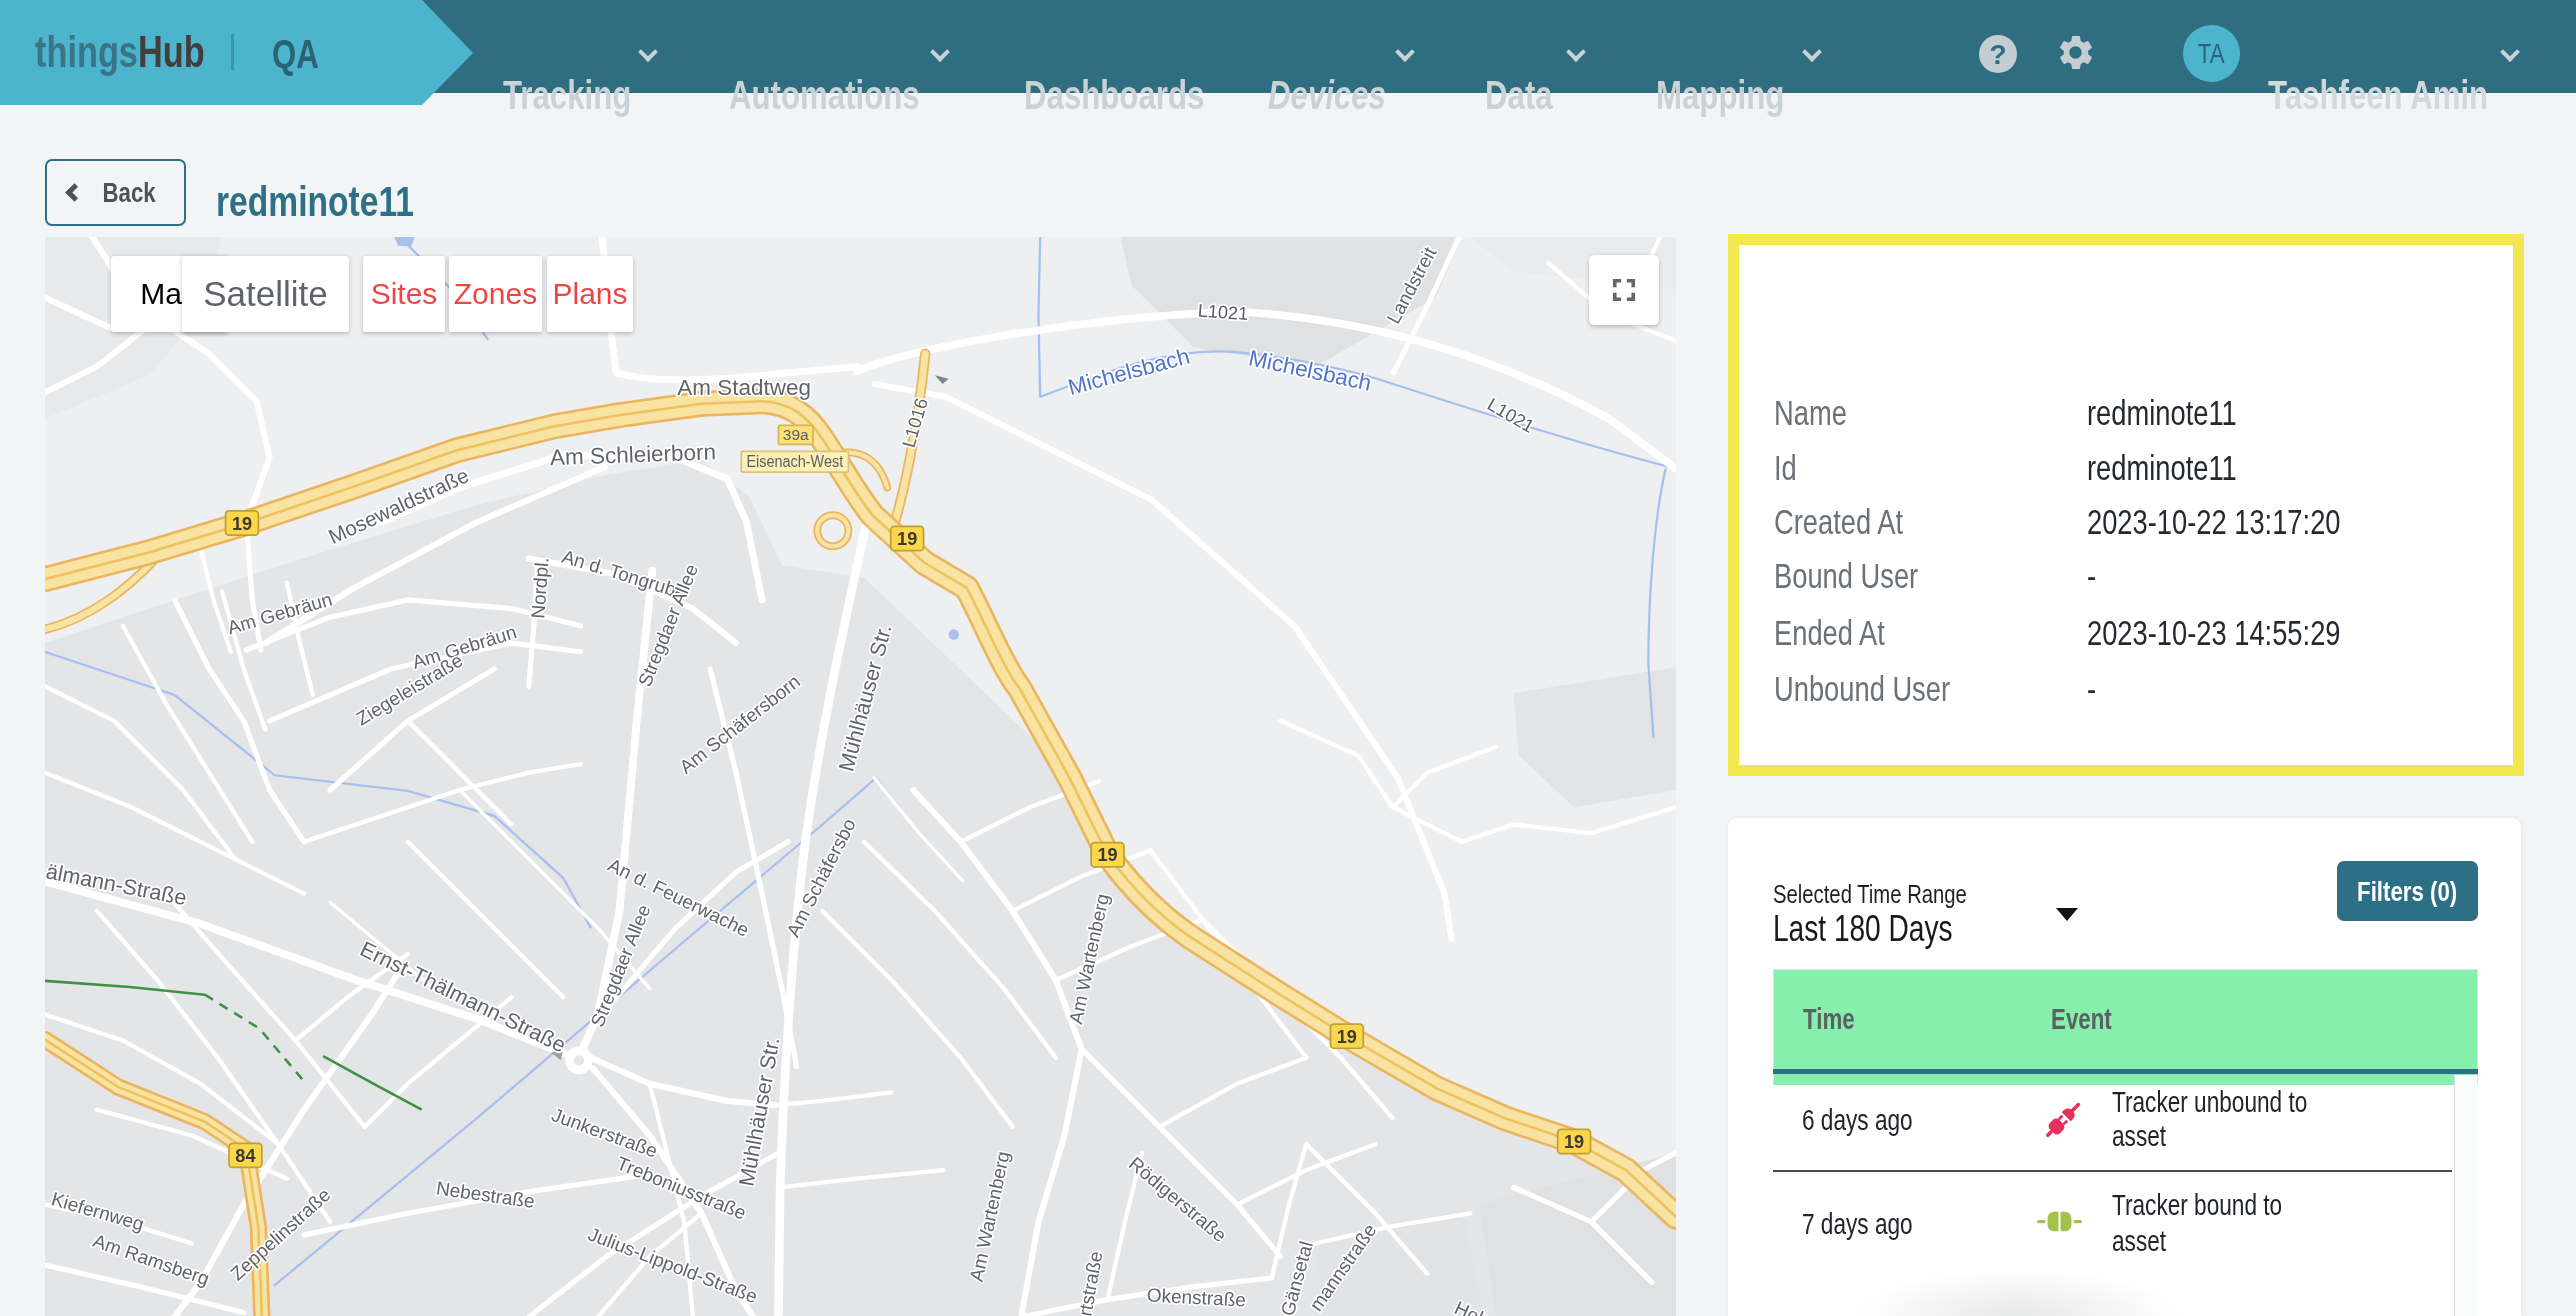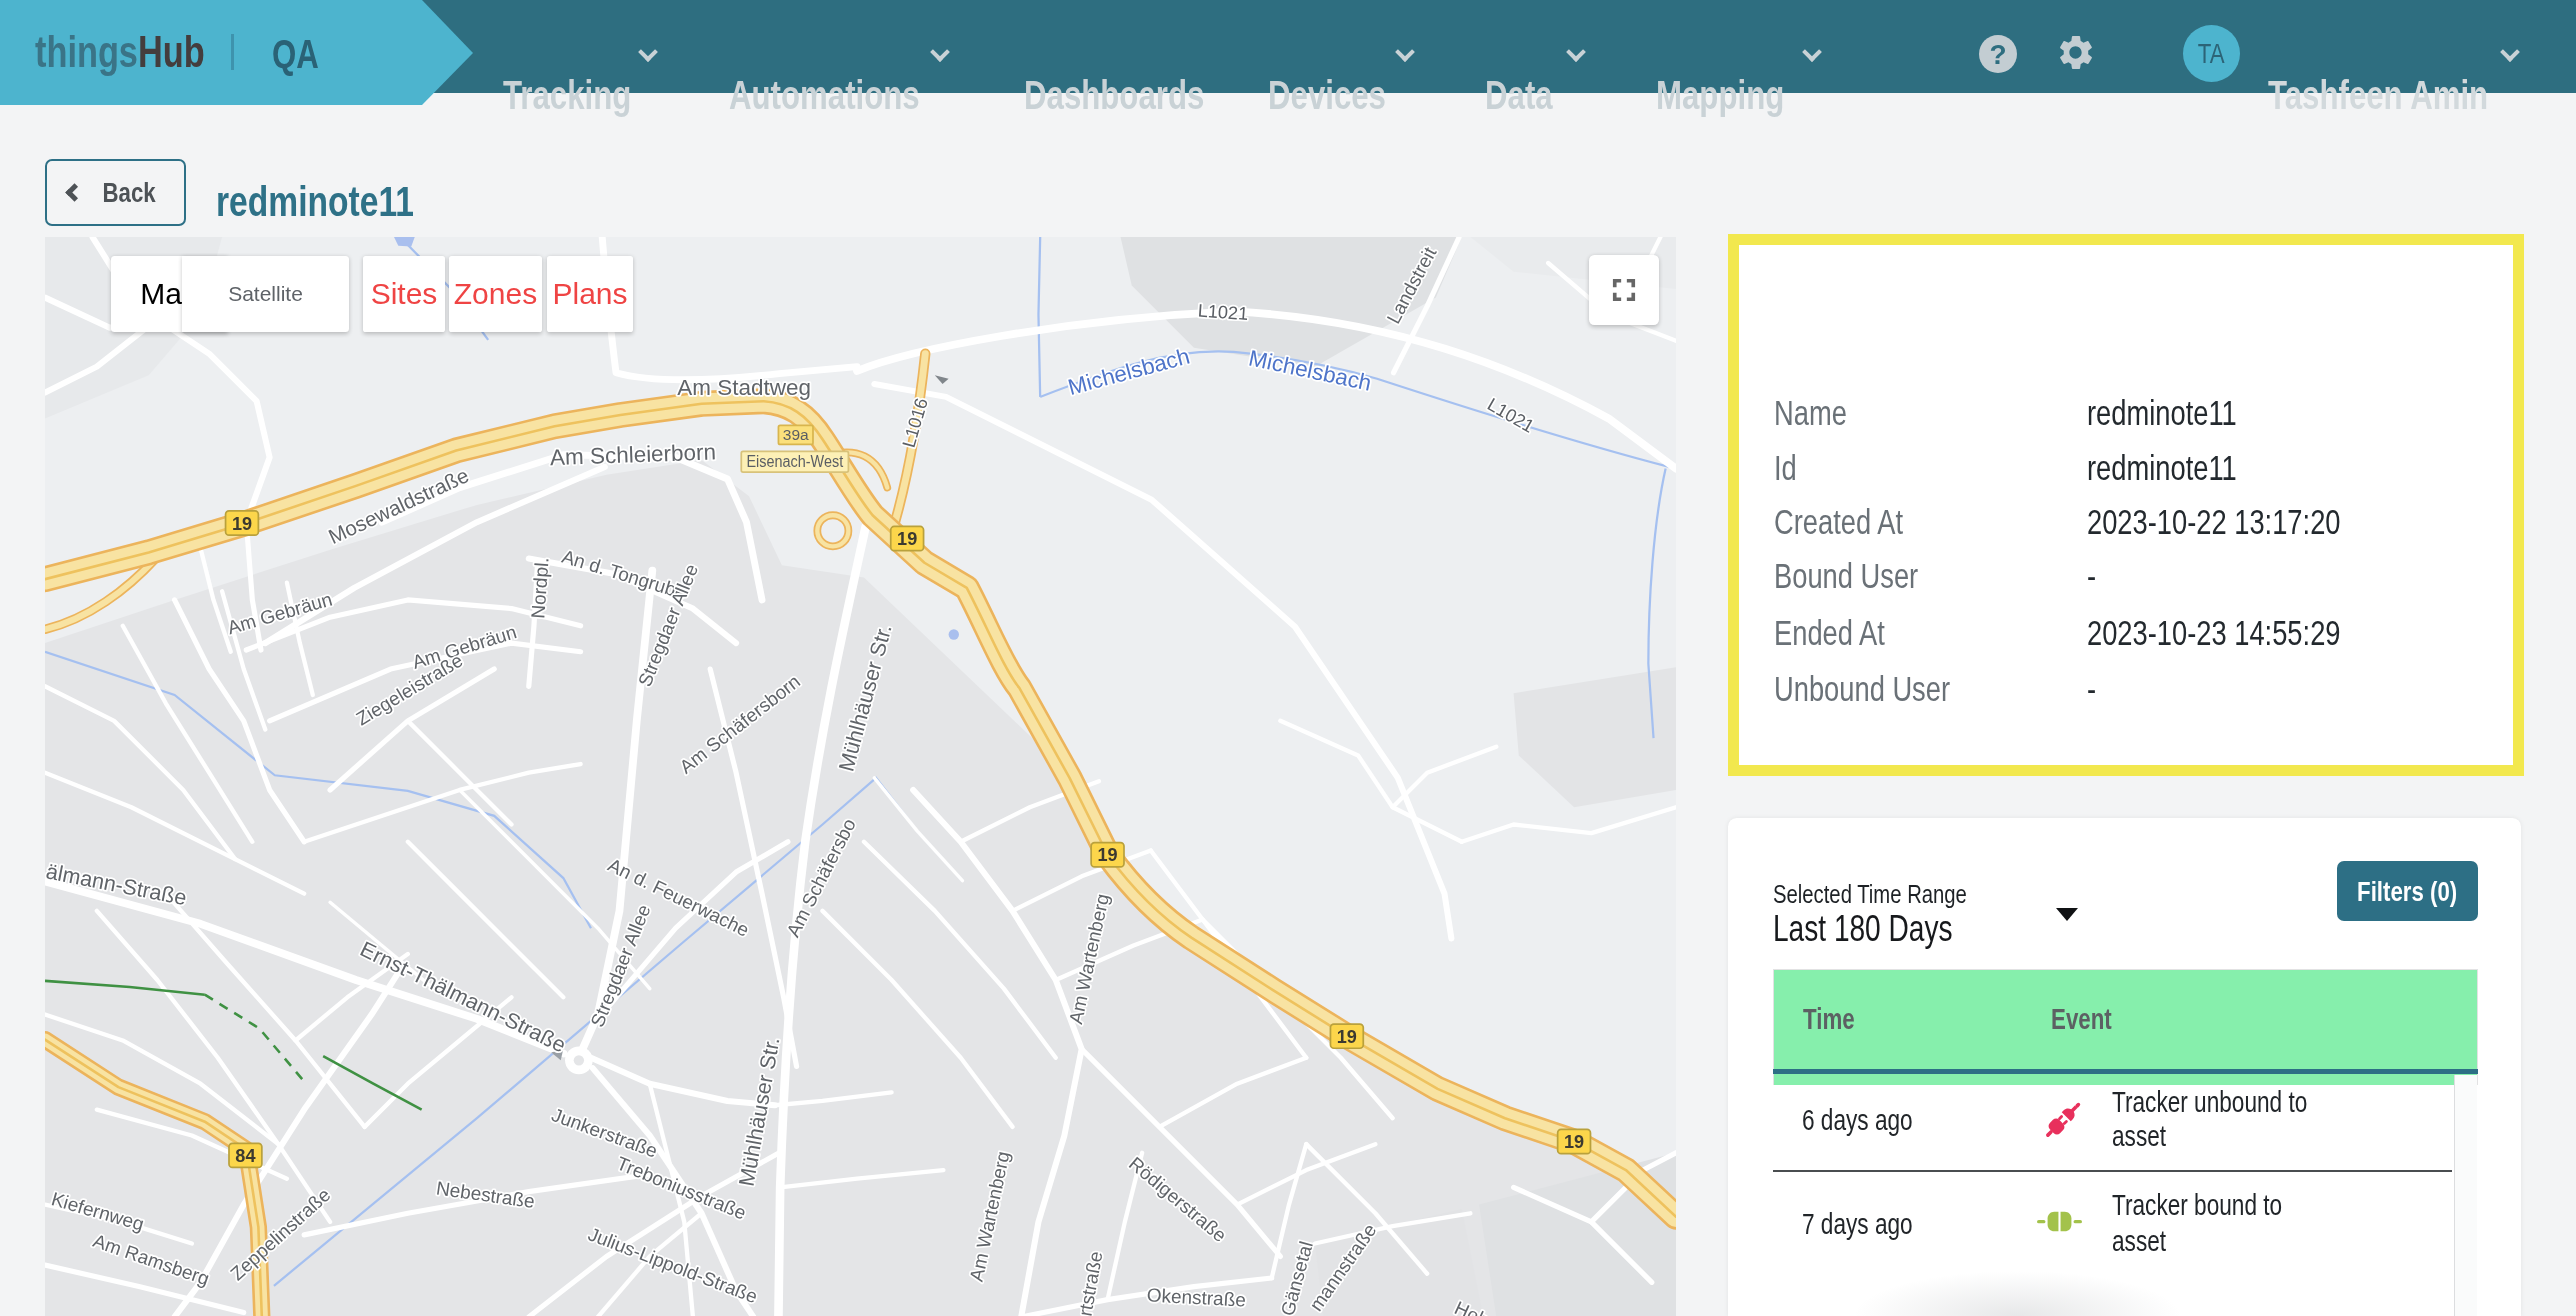--- a/index.html
+++ b/index.html
@@ -64,21 +64,21 @@
 <body>
 
 <div class="nav">
   <div class="nav-left"></div>
   <div class="logo"><span class="cx">things<b>Hub</b></span></div>
   <div class="logo-sep"></div>
   <div class="logo-qa"><span class="cx">QA</span></div>
   <div class="nav-item" style="left:503px;"><span class="cx">Tracking</span></div>
   <div class="nav-item" style="left:729px;"><span class="cx">Automations</span></div>
   <div class="nav-item" style="left:1024px;"><span class="cx">Dashboards</span></div>
-  <div class="nav-item" style="left:1268px;"><span class="cx">Devices</span></div>
+  <div class="nav-item" style="left:1268px;font-style:italic;"><span class="cx">Devices</span></div>
   <div class="nav-item" style="left:1485px;"><span class="cx">Data</span></div>
   <div class="nav-item" style="left:1656px;"><span class="cx">Mapping</span></div>
   <div class="chev" style="position:absolute;left:641px;top:45px;"></div>
   <div class="chev" style="position:absolute;left:933px;top:45px;"></div>
   <div class="chev" style="position:absolute;left:1398px;top:45px;"></div>
   <div class="chev" style="position:absolute;left:1569px;top:45px;"></div>
   <div class="chev" style="position:absolute;left:1805px;top:45px;"></div>
   <div class="icon-circ" style="left:1979px;">?</div>
   <svg style="position:absolute;left:2055px;top:32px;" width="41" height="41" viewBox="0 0 24 24">
     <path fill="#c3cdd2" d="M19.4 13c.04-.32.06-.66.06-1s-.02-.68-.07-1l2.03-1.58c.18-.14.23-.41.11-.61l-1.92-3.32c-.12-.21-.37-.29-.59-.21l-2.39.96c-.5-.38-1.03-.7-1.62-.94L14.7 2.8c-.04-.24-.24-.41-.48-.41h-3.84c-.24 0-.43.17-.47.41l-.36 2.54c-.59.24-1.13.57-1.62.94l-2.39-.96c-.22-.09-.47 0-.59.21L3.03 8.85c-.12.21-.08.47.11.61L5.17 11c-.05.32-.08.67-.08 1s.03.68.07 1l-2.03 1.58c-.18.14-.23.41-.11.61l1.92 3.32c.12.21.37.29.59.21l2.39-.96c.5.38 1.03.7 1.62.94l.36 2.54c.05.24.24.41.48.41h3.84c.24 0 .44-.17.47-.41l.36-2.54c.59-.24 1.13-.56 1.62-.94l2.39.96c.22.08.47 0 .59-.21l1.92-3.32c.12-.21.07-.47-.11-.61L19.4 13zm-7.4 2.6c-1.98 0-3.6-1.62-3.6-3.6s1.62-3.6 3.6-3.6 3.6 1.62 3.6 3.6-1.62 3.6-3.6 3.6z"></path>
@@ -322,21 +322,21 @@
     <text x="1668" y="198" transform="rotate(30 1668 198)">L1021</text>
     <text x="1006" y="245" transform="rotate(-74 1006 245)">L1016</text>
   </g>
   <g fill="#4e74c9" font-size="26" paint-order="stroke" stroke="#ffffff" stroke-width="4" stroke-linejoin="round">
     <text x="1187" y="183" transform="rotate(-15 1187 183)">Michelsbach</text>
     <text x="1392" y="148" transform="rotate(12 1392 148)">Michelsbach</text>
   </g>
 </svg>
 
   <div class="gbtn" style="left:21px; top:19px; width:117px; height:76px; border-radius:3.5px 0 0 3.5px; color:#000; line-height:76px;margin-left:45px;">Map</div>
-  <div class="gbtn grey" style="left:137px; top:19px; width:167px; height:76px; border-radius:0 3.5px 3.5px 0; line-height:76px; font-size:21px;">Satellite</div>
+  <div class="gbtn grey" style="left:137px; top:19px; width:167px; height:76px; border-radius:0 3.5px 3.5px 0; line-height:76px; font-size:35px;">Satellite</div>
   <div class="gbtn" style="left:318px; top:19px; width:82px; height:76px; border-radius:2.6px; line-height:76px;">Sites</div>
   <div class="gbtn" style="left:404px; top:19px; width:93px; height:76px; border-radius:2.6px; line-height:76px;">Zones</div>
   <div class="gbtn" style="left:502px; top:19px; width:86px; height:76px; border-radius:2.6px; line-height:76px;">Plans</div>
   <div class="gbtn" style="left:1544px; top:18px; width:70px; height:70px; border-radius:5.2px;">
     <svg width="38" height="38" viewBox="0 0 24 24" style="margin-top:15.5px;">
       <path fill="#666" d="M5 10.2 V5 h5.2 v2.3 H7.3 v2.9 Z M13.8 5 H19 v5.2 h-2.3 V7.3 h-2.9 Z M5 13.8 h2.3 v2.9 h2.9 V19 H5 Z M16.7 13.8 H19 V19 h-5.2 v-2.3 h2.9 Z"></path>
     </svg>
   </div>
 </div>
 

